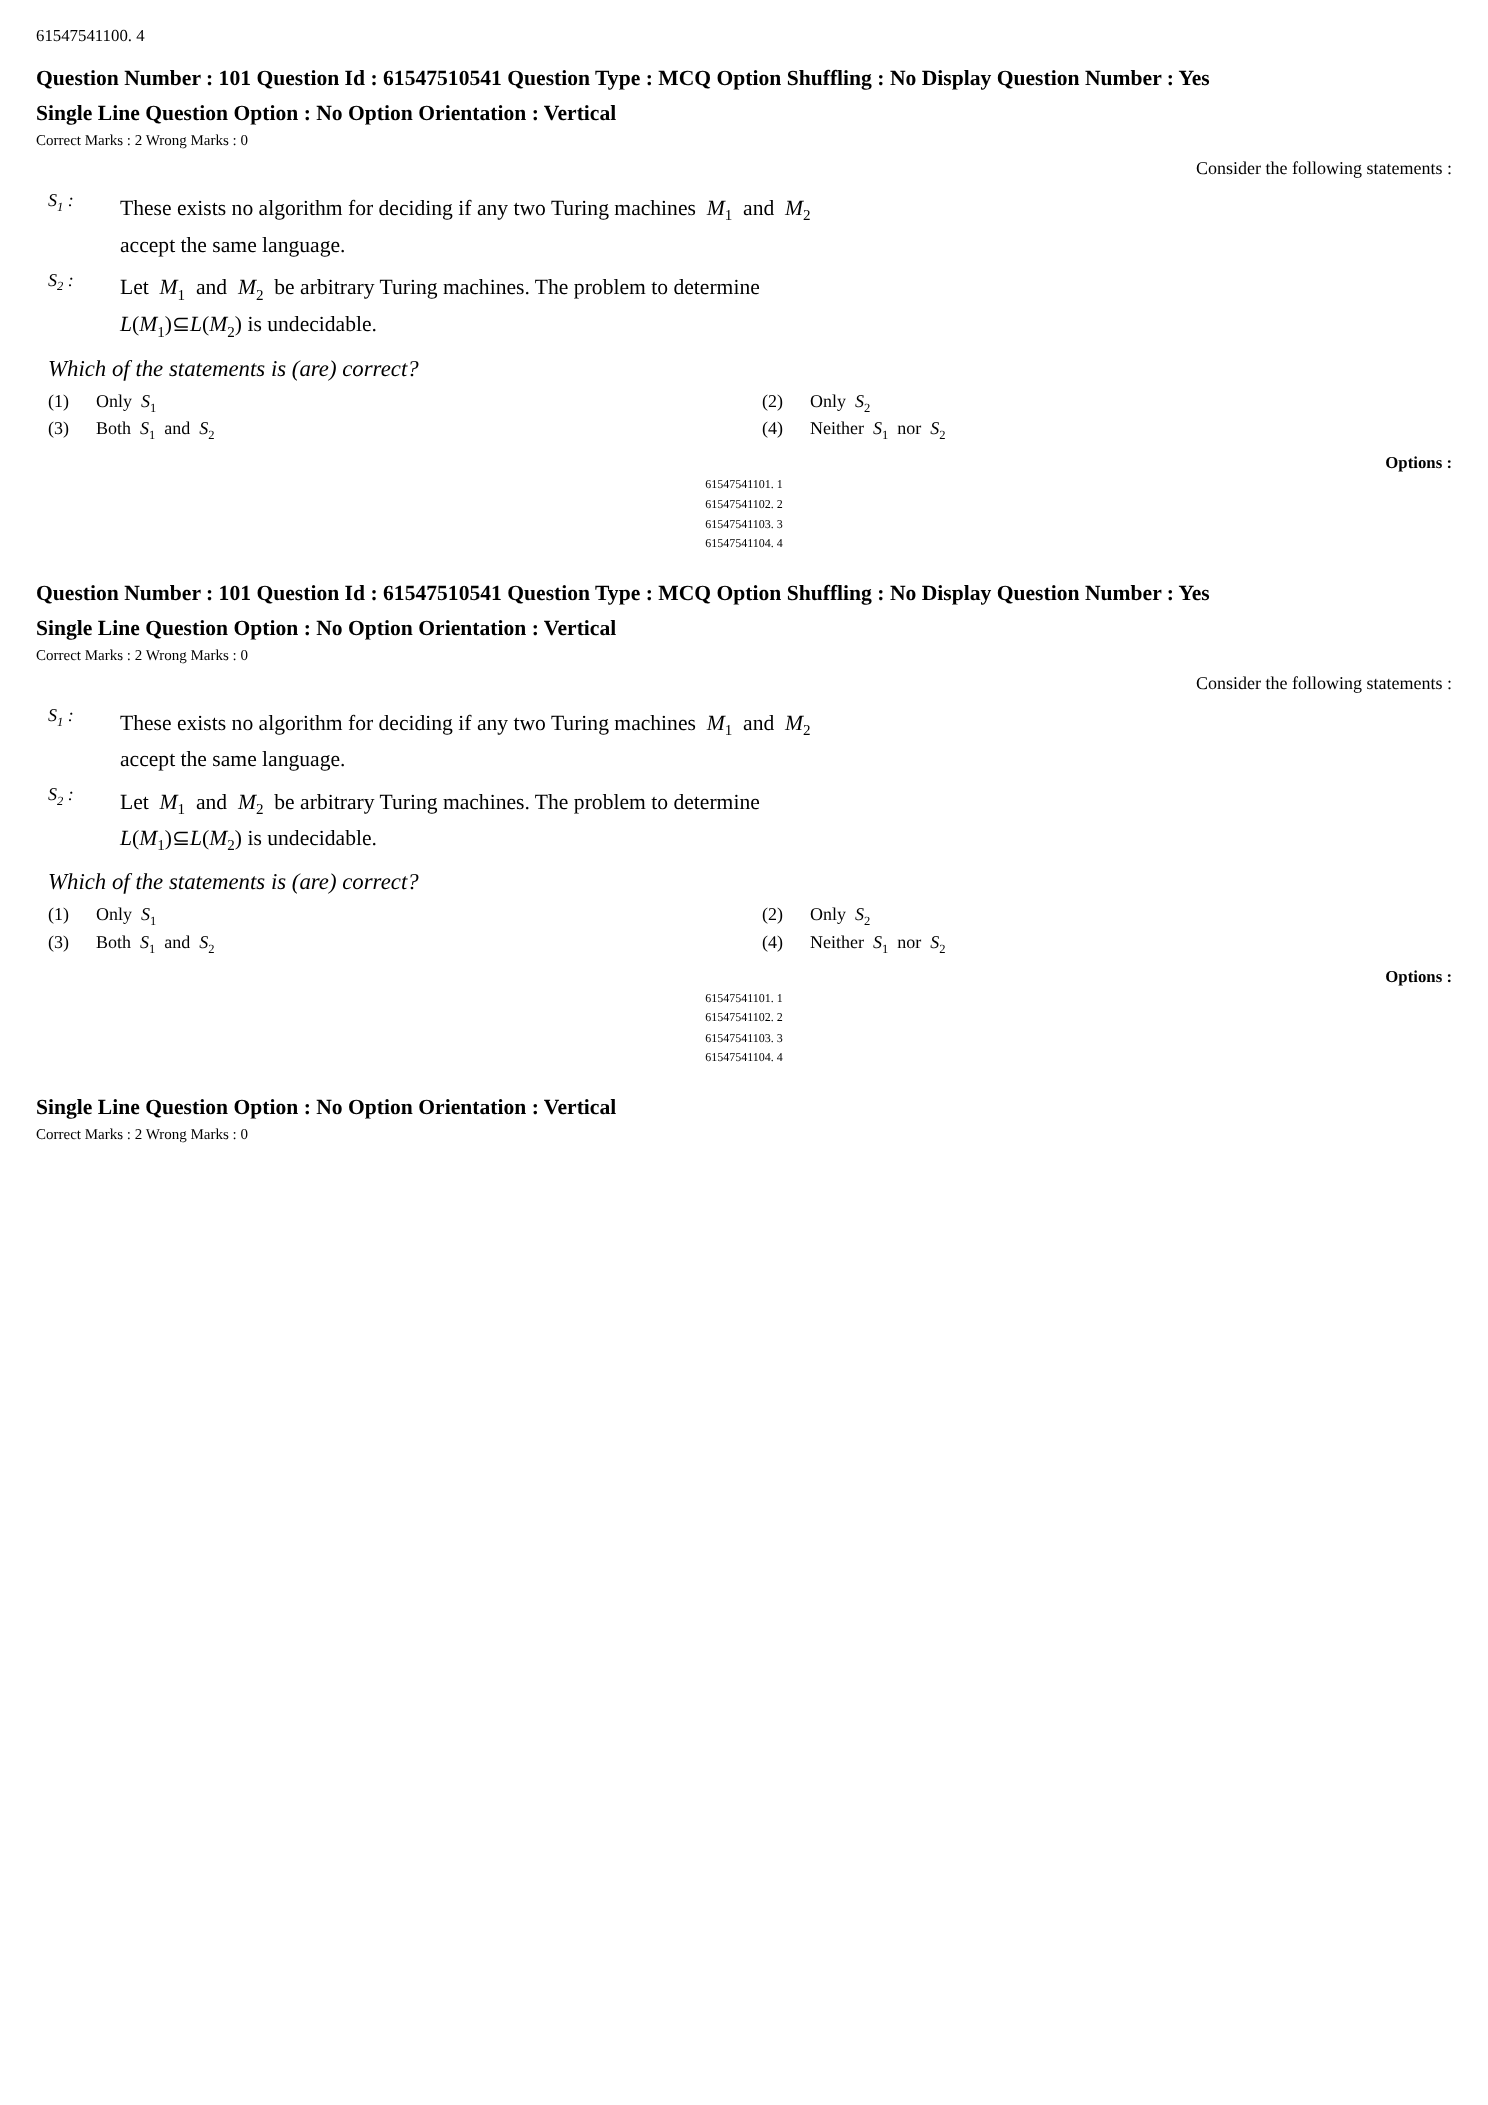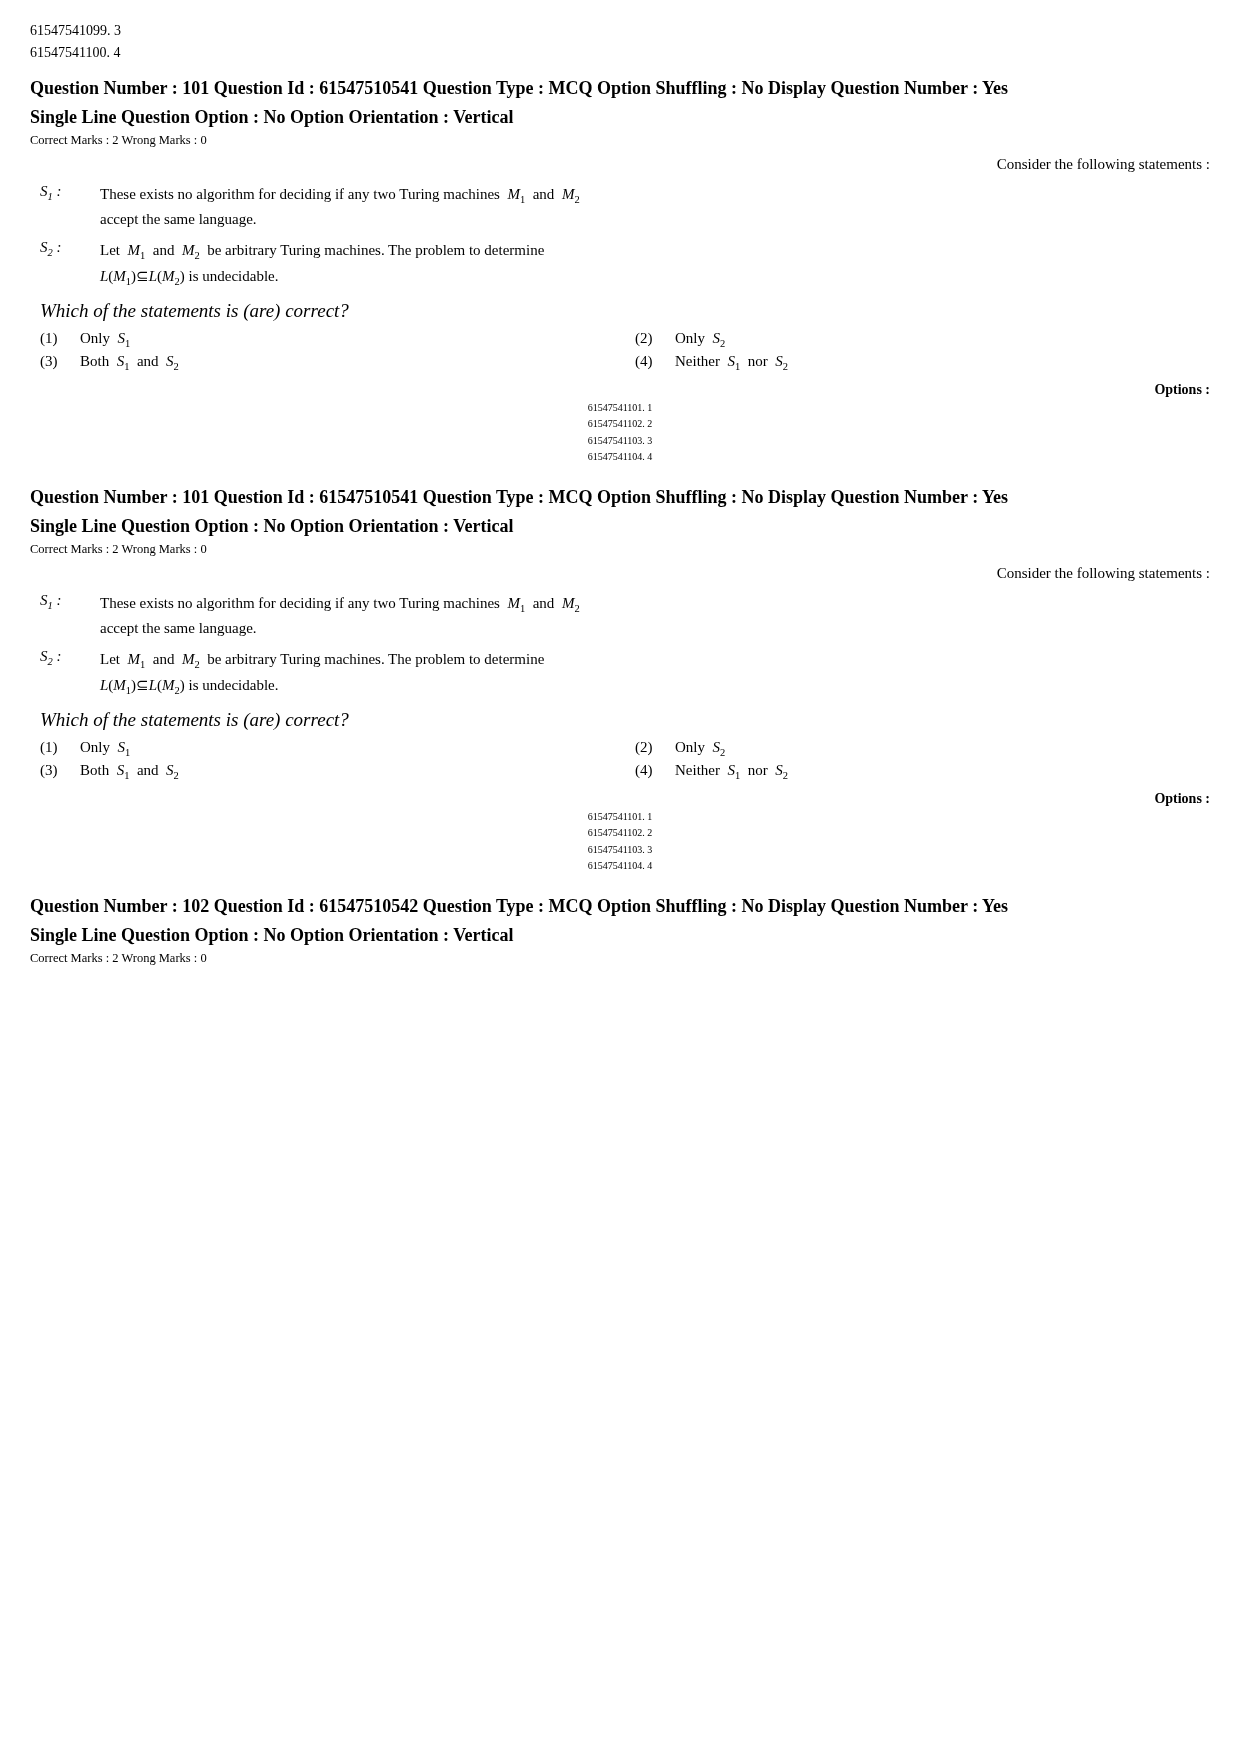--- a/index.html
+++ b/index.html
@@ -45,21 +45,21 @@
       margin-bottom: 8px;
       align-items: flex-start;
     }
     .stmt-label {
       min-width: 60px;
       font-style: italic;
       font-size: 15px;
     }
     .stmt-text {
       flex: 1;
-      font-size: 15px;
+      font-size: 18px;
       text-align: justify;
       line-height: 1.55;
     }
     .which-stmt {
       margin: 10px 0 8px 0;
       font-size: 19px;
       font-style: italic;
     }
     .options-grid {
       display: grid;
@@ -92,21 +92,20 @@
       line-height: 1.65;
       margin-bottom: 18px;
       text-align: center;
     }
     sub { font-size: 0.7em; vertical-align: sub; }
   </style>
 </head>
 <body>
 
 <div class="top-codes">
-  <div>61547541099. 3</div>
   <div>61547541100. 4</div>
 </div>
 
 <div class="question-block">
   <div class="question-meta">Question Number : 101  Question Id : 61547510541  Question Type : MCQ  Option Shuffling : No  Display Question Number : Yes</div>
   <div class="question-meta">Single Line Question Option : No  Option Orientation : Vertical</div>
   <div class="marks-line">Correct Marks : 2  Wrong Marks : 0</div>
   <div class="question-body">
     <div class="consider-stmt">Consider the following statements :</div>
     <div class="statement-row">
@@ -201,16 +200,15 @@
   <div class="options-label">Options :</div>
   <div class="option-codes">
     <div>61547541101. 1</div>
     <div>61547541102. 2</div>
     <div>61547541103. 3</div>
     <div>61547541104. 4</div>
   </div>
 </div>
 
 <div class="question-block">
-  <div class="question-meta">Question Number : 102  Question Id : 61547510542  Question Type : MCQ  Option Shuffling : No  Display Question Number : Yes</div>
   <div class="question-meta">Single Line Question Option : No  Option Orientation : Vertical</div>
   <div class="marks-line">Correct Marks : 2  Wrong Marks : 0</div>
 </div>
 
 </body></html>

